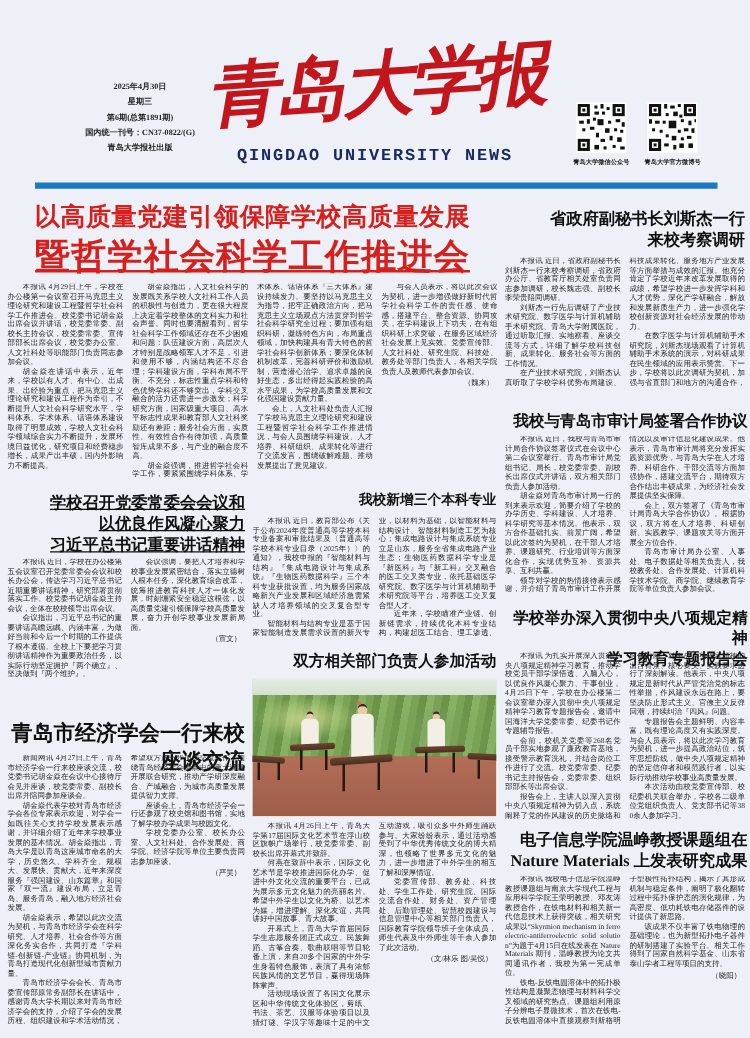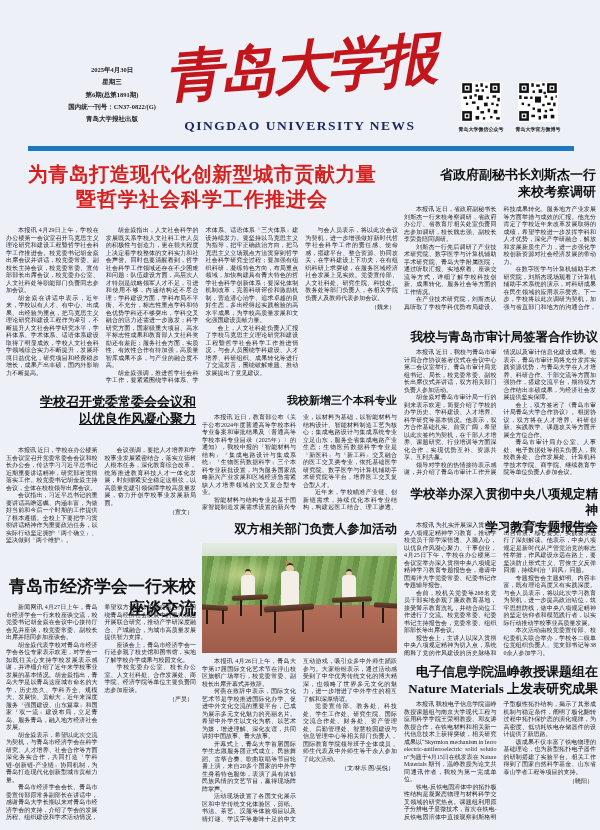--- a/index.html
+++ b/index.html
@@ -7,34 +7,34 @@
   .page{position:relative;width:600px;height:830px;background:#edf1f7;overflow:hidden;margin:0 auto;}
 
   
   .issue-info{position:absolute;left:42px;top:64px;width:140px;text-align:center;
     font-size:6.5px;line-height:1.9;color:#222;font-weight:bold;}
   .masthead{position:absolute;left:150px;top:18px;width:300px;height:100px;
     display:flex;align-items:center;justify-content:center;}
   .masthead span{font-size:57px;font-weight:bold;font-style:italic;color:#c3151c;
     letter-spacing:-3px;transform:rotate(-4deg);font-family:"DejaVu Serif",serif;white-space:nowrap;}
   .masthead-en{position:absolute;left:130px;top:118px;width:340px;text-align:center;
-    font-size:13.5px;font-weight:bold;color:#1b2a60;letter-spacing:1.5px;font-family:Liberation Serif, serif;}
+    font-size:13.5px;font-weight:bold;color:#1b2a60;letter-spacing:1.5px;font-family:Liberation Mono, monospace;}
   .qr{position:absolute;top:82px;width:40px;height:40px;background:#fff;}
   .qr svg{display:block;}
   .qr1{left:461px;} .qr2{left:518px;}
   .qr-label{position:absolute;top:126px;width:56px;text-align:center;font-size:5px;
     font-weight:bold;color:#222;font-family:"DejaVu Sans",sans-serif;}
   .qrl1{left:453px;} .qrl2{left:510px;}
   .divider-bar{position:absolute;left:28px;top:146px;width:546px;height:5px;background:#1a79c2;}
 
   
   .lead-headline{position:absolute;left:5px;top:162px;width:394px;text-align:center;
     color:#d6201e;font-family:"Liberation Sans","DejaVu Sans",sans-serif;font-weight:900;}
   .lead-headline .l1{font-size:20px;line-height:1.25;letter-spacing:0.5px;}
-  .lead-headline .l2{font-size:20px;line-height:1.25;letter-spacing:1px;}
+  .lead-headline .l2{font-size:28px;line-height:1.25;letter-spacing:1px;text-decoration:underline;}
   .htitle{position:absolute;text-align:right;color:#101010;font-weight:bold;
     font-family:"Liberation Serif","DejaVu Serif",serif;}
   .htitle div{line-height:1.3;}
 
   
   .body-block{position:absolute;overflow:hidden;column-gap:7px;column-fill:auto;
     font-size:6px;line-height:7.5px;color:#1c1c1c;text-align:justify;}
   .body-block .paras p{margin:0;text-indent:2em;word-break:break-all;}
   .byline{display:block;text-align:right;padding-right:3px;margin-top:2px;}
 
@@ -163,21 +163,21 @@
           <rect x="4" y="27" width="2" height="2"></rect>
         </g>
     </svg>
   </div>
   <div class="qr-label qrl1">青岛大学微信公众号</div>
   <div class="qr-label qrl2">青岛大学官方微博号</div>
 
   <div class="divider-bar"></div>
 
   <div class="lead-headline">
-    <div class="l1">为青岛打造现代化创新型城市贡献力量</div>
+    <div class="l1">以高质量党建引领保障学校高质量发展</div>
     <div class="l2">暨哲学社会科学工作推进会</div>
   </div>
   <div class="body-block" style="left:6px;top:227px;width:392px;height:159px;column-count:4;">
     <div class="paras">
         <p>本报讯 4月29日上午，学校在办公楼第一会议室召开马克思主义理论研究和建设工程暨哲学社会科学工作推进会。校党委书记胡金焱出席会议并讲话，校党委常委、副校长主持会议，校党委常委、宣传部部长出席会议，校党委办公室、人文社科处等职能部门负责同志参加会议。</p>
         <p>胡金焱在讲话中表示，近年来，学校以有人才、有中心、出成果、出经验为重点，把马克思主义理论研究和建设工程作为牵引，不断提升人文社会科学研究水平，学科体系、学术体系、话语体系建设取得了明显成效，学校人文社会科学领域综合实力不断提升，发展环境日益优化，研究项目和经费稳步增长，成果产出丰硕，国内外影响力不断提高。</p>
         <p>胡金焱指出，人文社会科学的发展既关系学校人文社科工作人员的积极性与创造力，更在很大程度上决定着学校整体的文科实力和社会声誉。同时也要清醒看到，哲学社会科学工作领域还存在不少困难和问题：队伍建设方面，高层次人才特别是战略领军人才不足，引进和使用不够，内涵结构还不尽合理；学科建设方面，学科布局不平衡、不充分，标志性重点学科和特色优势学科还不够突出，学科交叉融合的活力还需进一步激发；科学研究方面，国家级重大项目、高水平标志性成果和教育部人文社科奖励还有差距；服务社会方面，实质性、有效性合作有待加强，高质量智库成果不多，与产业的融合度不高。</p>
         <p>胡金焱强调，推进哲学社会科学工作，要紧紧围绕学科体系、学术体系、话语体系『三大体系』建设持续发力。要坚持以马克思主义为指导，把牢正确政治方向，把马克思主义立场观点方法贯穿到哲学社会科学研究全过程；要加强有组织科研，凝练特色方向，布局重点领域，加快构建具有青大特色的哲学社会科学创新体系；要深化体制机制改革，完善科研评价和激励机制，营造潜心治学、追求卓越的良好生态，多出经得起实践检验的高水平成果，为学校高质量发展和文化强国建设贡献力量。</p>
         <p>会上，人文社科处负责人汇报了学校马克思主义理论研究和建设工程暨哲学社会科学工作推进情况，与会人员围绕学科建设、人才培养、科研组织、成果转化等进行了交流发言，围绕破解难题、推动发展提出了意见建议。</p>
         <p>与会人员表示，将以此次会议为契机，进一步增强做好新时代哲学社会科学工作的责任感、使命感，搭建平台、整合资源、协同攻关，在学科建设上下功夫，在有组织科研上求突破，在服务区域经济社会发展上见实效。党委宣传部、人文社科处、研究生院、科技处、教务处等部门负责人，各相关学院负责人及教师代表参加会议。</p>
@@ -237,20 +237,21 @@
         <p>本报讯 我校电子信息学院温峥教授课题组与南京大学现代工程与应用科学学院王荣明教授、邓友涛教授合作，在铁电材料和相关新一代信息技术上获得突破，相关研究成果以“Skyrmion mechanism in ferroelectric-antiferroelectric solid solution”为题于4月15日在线发表在 Nature Materials 期刊，温峥教授为论文共同通讯作者，我校为第一完成单位。</p>
         <p>铁电-反铁电固溶体中的拓扑极性结构是凝聚态物理与材料科学交叉领域的研究热点。课题组利用原子分辨电子显微技术，首次在铁电-反铁电固溶体中直接观察到斯格明子型极性拓扑结构，揭示了其形成机制与稳定条件，阐明了极化翻转过程中拓扑保护态的演化规律，为高密度、低功耗铁电存储器件的设计提供了新思路。</p>
         <p>该成果不仅丰富了铁电物理的基础理论，也为新型拓扑电子器件的研制搭建了实验平台。相关工作得到了国家自然科学基金、山东省泰山学者工程等项目的支持。</p>
       </div>
     <span class="byline">（晓阳）</span>
   </div>
 
   <div class="htitle" style="left:5px;top:394px;width:191px;font-size:13px;text-decoration:underline;">
     <div>学校召开党委常委会会议和</div>
     <div>以优良作风凝心聚力</div>
+    <div>习近平总书记重要讲话精神</div>
   </div>
   <div class="body-block" style="left:6px;top:447px;width:190px;height:105px;column-count:2;">
     <div class="paras">
         <p>本报讯 近日，学校在办公楼第五会议室召开党委常委会会议和校长办公会，传达学习习近平总书记近期重要讲话精神，研究部署贯彻落实工作。校党委书记胡金焱主持会议，全体在校校领导出席会议。</p>
         <p>会议指出，习近平总书记的重要讲话高瞻远瞩、内涵丰富，为做好当前和今后一个时期的工作提供了根本遵循。全校上下要把学习贯彻讲话精神作为重要政治任务，以实际行动坚定拥护『两个确立』、坚决做到『两个维护』。</p>
         <p>会议强调，要把人才培养和学校事业发展紧密结合，落实立德树人根本任务，深化教育综合改革，统筹推进教育科技人才一体化发展，时刻绷紧安全稳定这根弦，以高质量党建引领保障学校高质量发展，奋力开创学校事业发展新局面。</p>
       </div>
     <span class="byline">（宣文）</span>
   </div>
 

